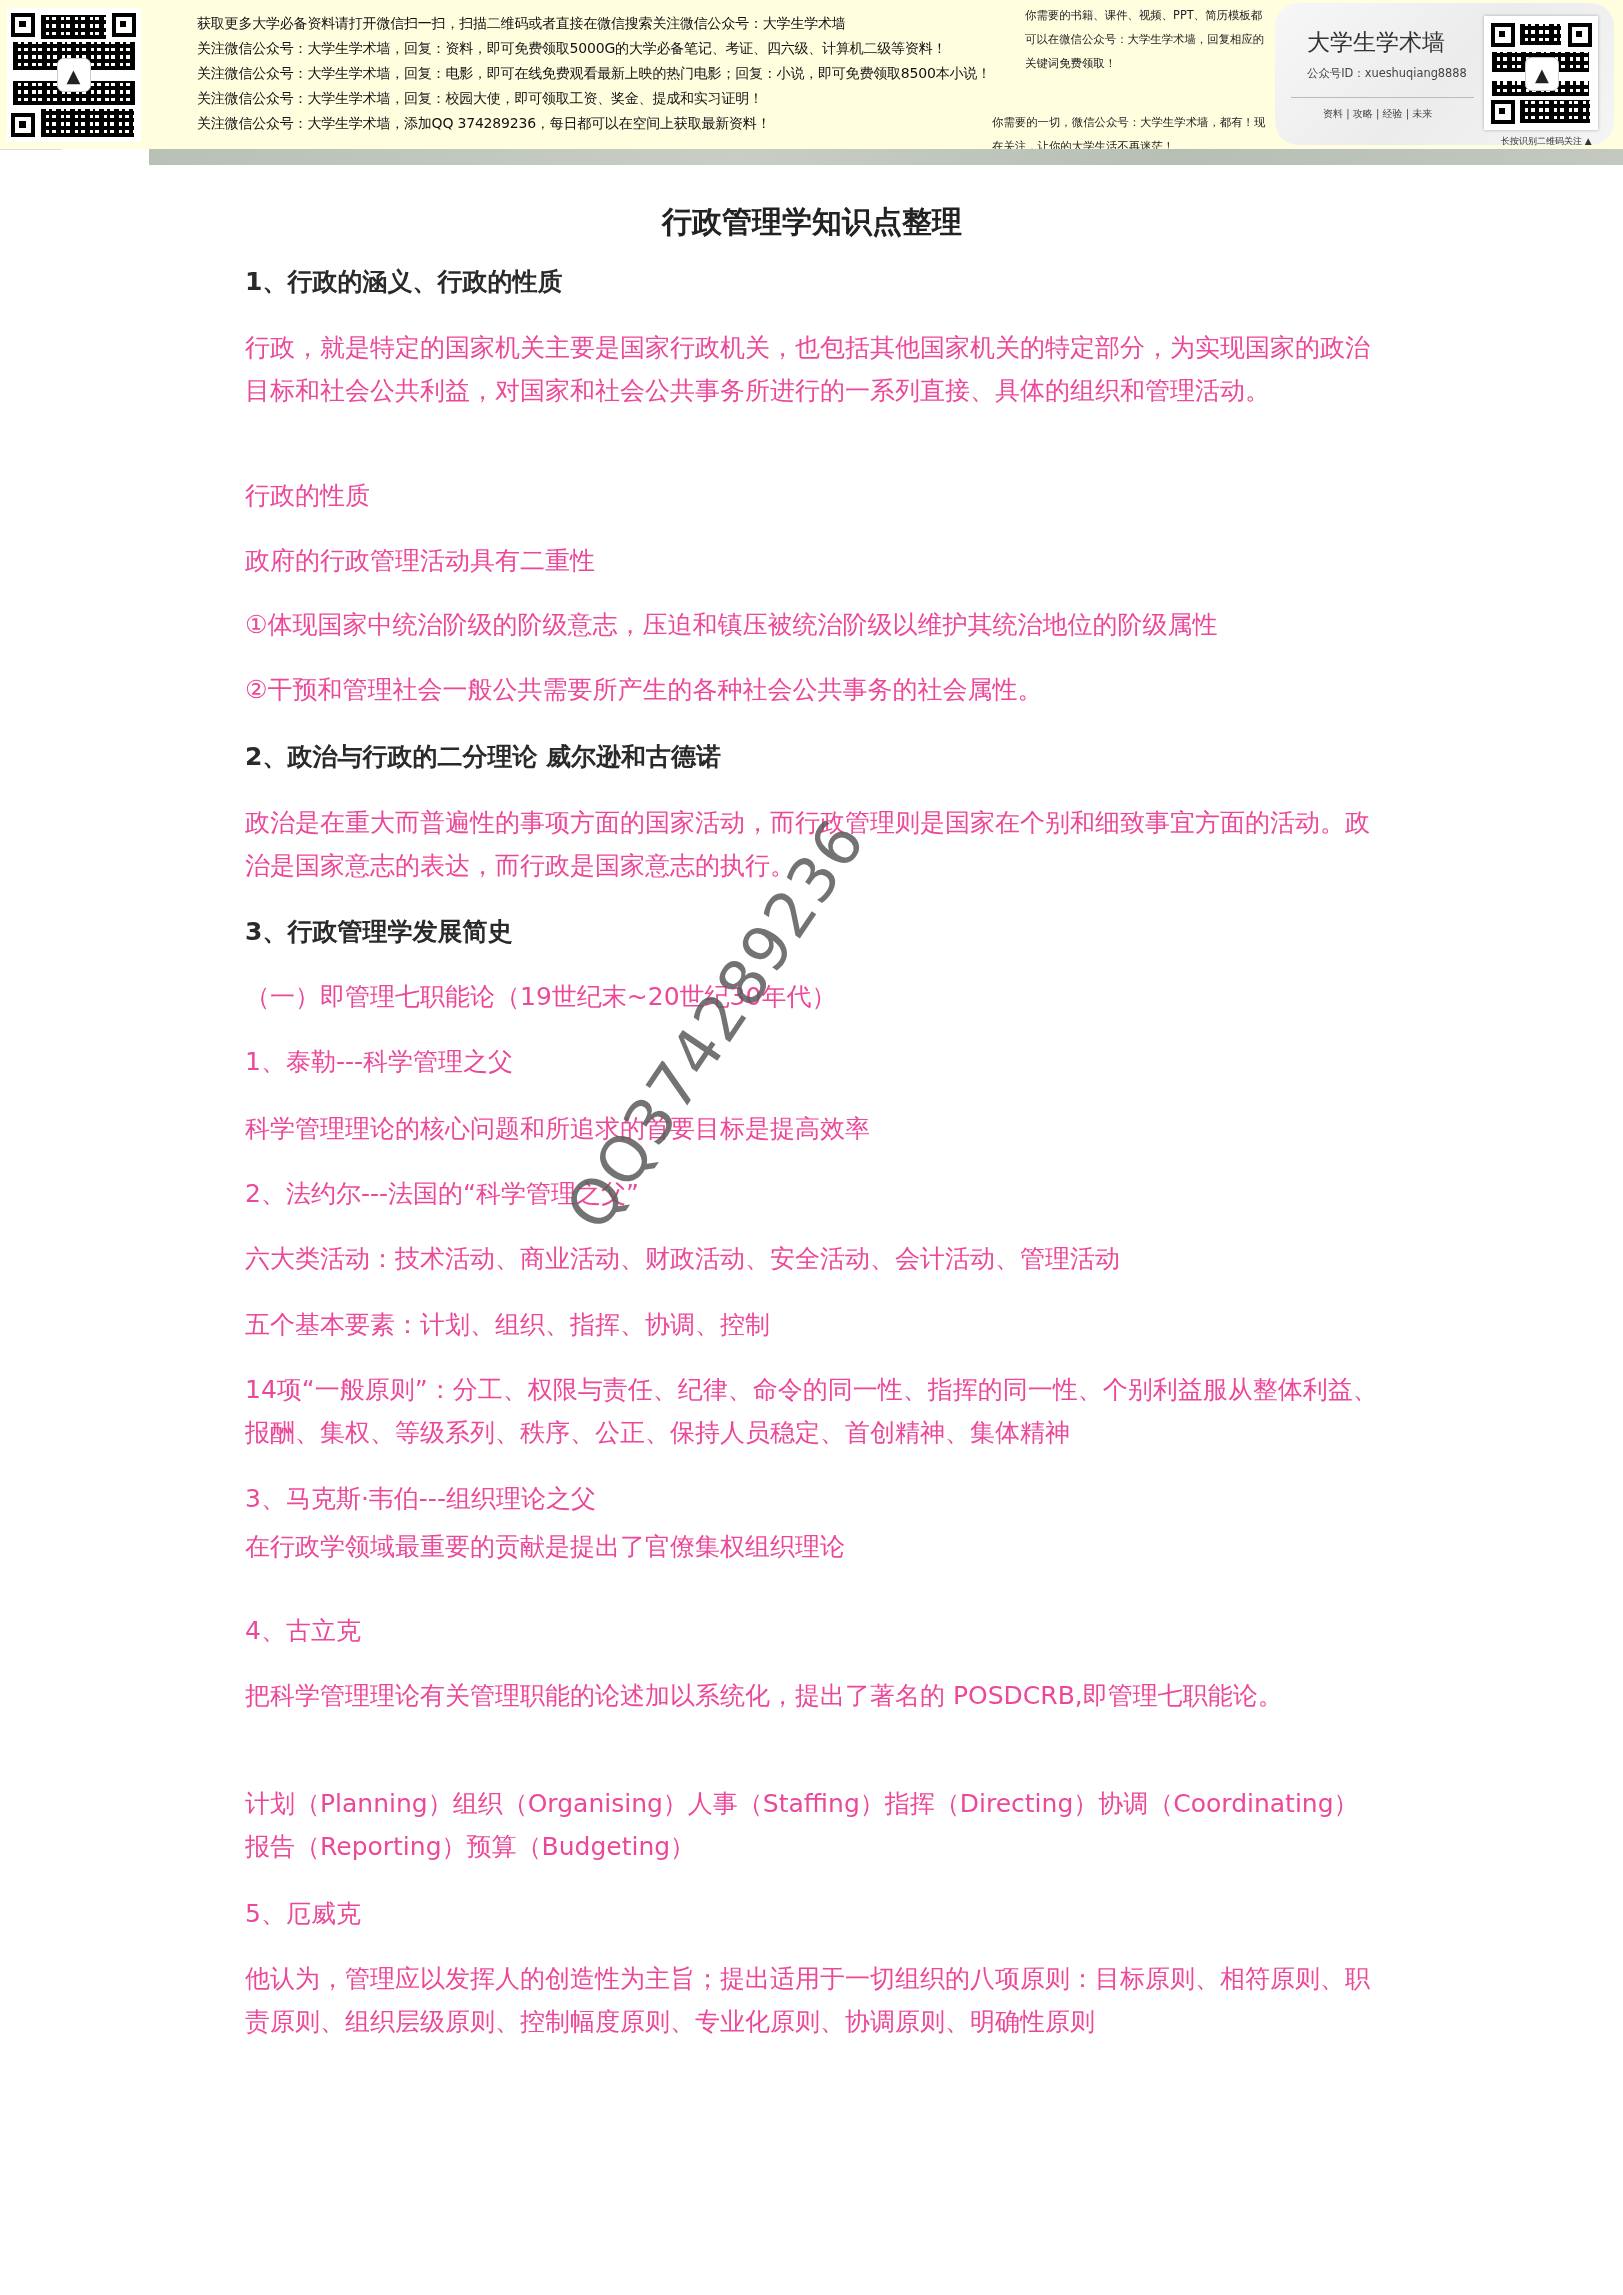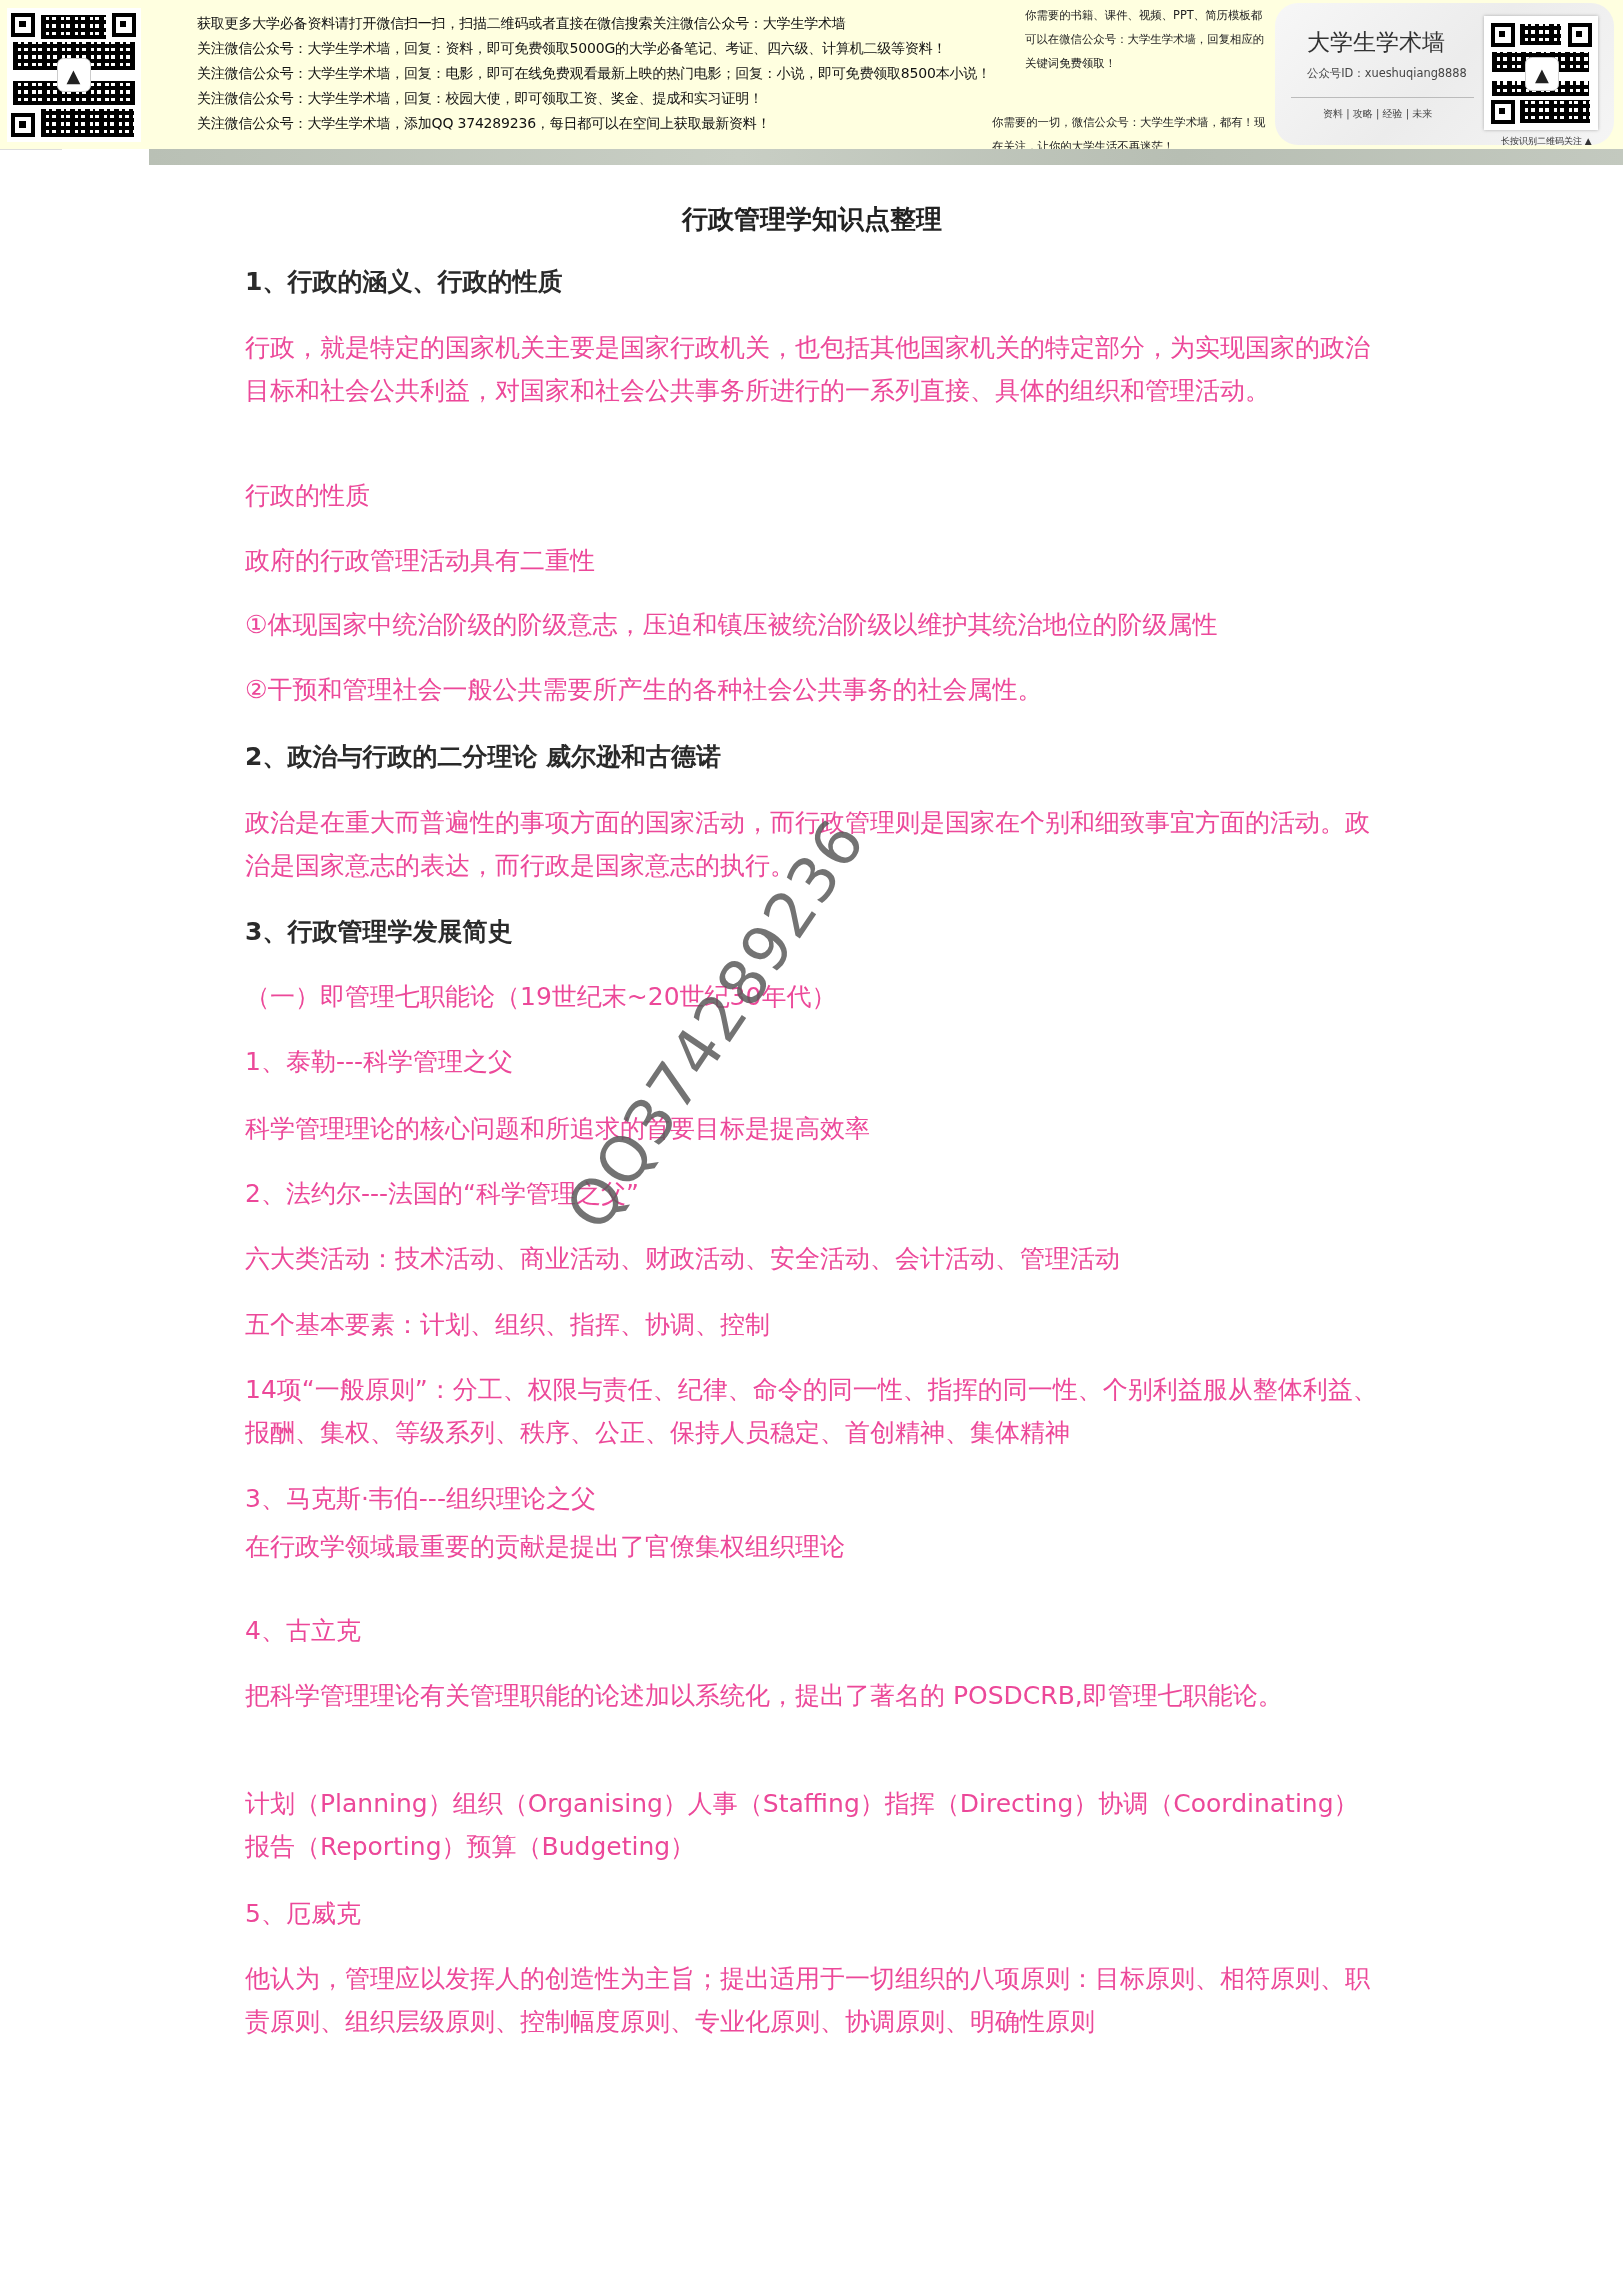--- a/index.html
+++ b/index.html
@@ -32,21 +32,21 @@
   .card-title { position: absolute; left: 32px; top: 24px; font-size: 23px; color: #333; }
   .card-id { position: absolute; left: 32px; top: 63px; font-size: 11.4px; color: #444; }
   .card-rule { position: absolute; left: 16px; top: 94px; width: 183px; height: 0.8px; background: #bbb; }
   .card-links { position: absolute; left: 48px; top: 104px; font-size: 10px; color: #444; }
   .card-qr { position: absolute; left: 209px; top: 13px; width: 114px; height: 114px; background: #fff; box-shadow: 0 0 3.2px #aaa; }
   .card-qr-caption { position: absolute; left: 226px; top: 132px; font-size: 9px; color: #333; }
 
   
   .doc { position: absolute; left: 0; top: 165px; width: 1624px; }
   .doc-title { position: absolute; left: 0; width: 1624px; top: 37px; text-align: center;
-               font-size: 26px; font-weight: bold; color: #222; }
+               font-size: 30px; font-weight: bold; color: #222; }
   .blk { position: absolute; left: 245px; width: 1137px; font-size: 25px; color: #ec4899; line-height: 43px; }
   .h { font-weight: bold; color: #2a2a2a; }
   .latin { font-family: "DejaVu Sans", sans-serif; }
 
   .watermark { position: absolute; left: 552px; top: 1202px; font-size: 63px; color: rgba(90,90,90,0.85);
                transform: rotate(-56deg); transform-origin: left top; white-space: nowrap; letter-spacing: 1.6px;
                font-family: "DejaVu Sans", sans-serif; }
 </style>
 </head>
 <body>

